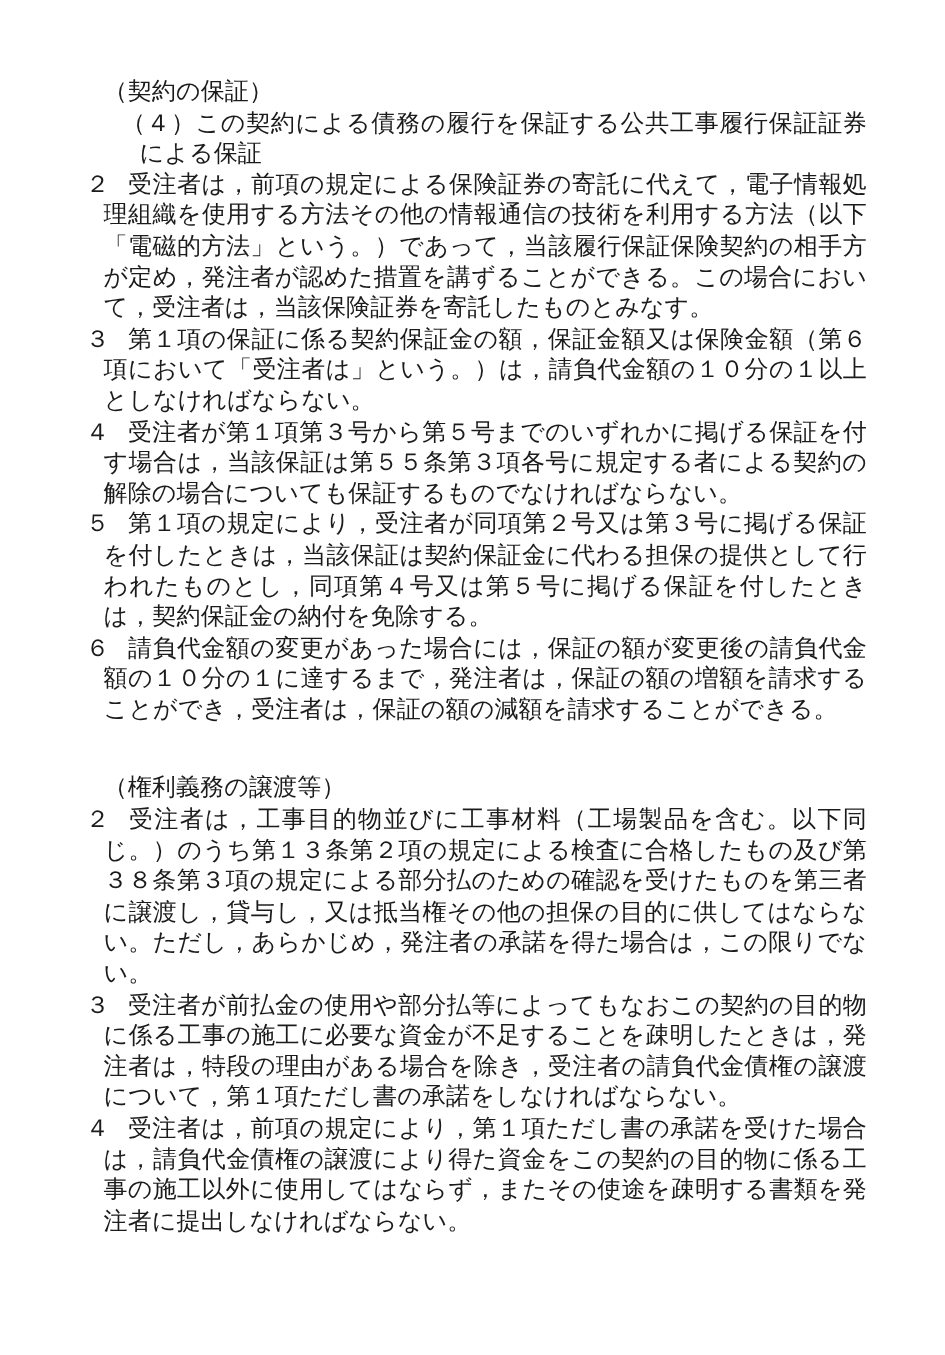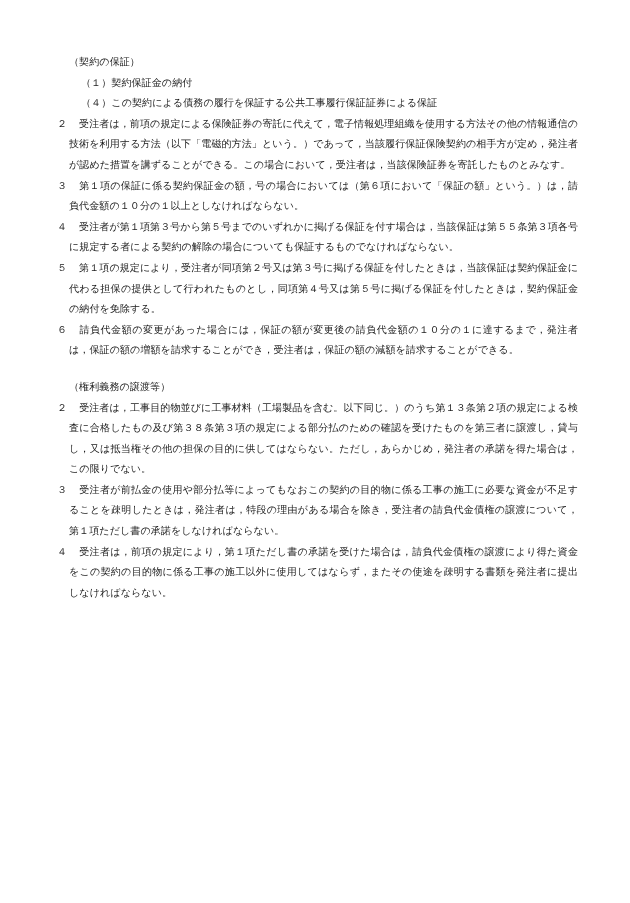--- a/index.html
+++ b/index.html
@@ -20,28 +20,29 @@
     background: #ffffff;
     color: #1b1b1b;
     font-family: "DejaVu Serif", "Liberation Serif", serif;
   }
 
   .content {
     position: absolute;
     left: 57px;
     top: 52px;
     width: 521px;
-    font-size: 10px;
+    font-size: 16px;
     line-height: 20.6px;
     letter-spacing: 0.1px;
     text-align: justify;
+    font-family: Liberation Mono, monospace;
   }
 
   
-  .doc-section + .doc-section { margin-top: 16px; }
+  .doc-section + .doc-section { margin-top: 32px; }
 
   
   .section-heading {
     margin-left: 12px;
     text-align: left;
   }
 
   
   .block { margin: 0; }
   .block-article,
@@ -59,24 +60,23 @@
   }
   .label-item { margin-right: 0; }
 </style>
 </head>
 <body>
 
 <div class="page" style="background: rgb(255, 255, 255); color: rgb(27, 27, 27);">
   <div class="content" id="doc-content">
       <section class="doc-section">
         <div class="section-heading">（契約の保証）</div>
-        <p class="block block-item"><span class="label label-item">（１）</span><span class="text">契約保証金の納付</span></p>
         <p class="block block-item"><span class="label label-item">（４）</span><span class="text">この契約による債務の履行を保証する公共工事履行保証証券による保証</span></p>
         <p class="block block-clause"><span class="label label-clause">２</span><span class="text">受注者は，前項の規定による保険証券の寄託に代えて，電子情報処理組織を使用する方法その他の情報通信の技術を利用する方法（以下「電磁的方法」という。）であって，当該履行保証保険契約の相手方が定め，発注者が認めた措置を講ずることができる。この場合において，受注者は，当該保険証券を寄託したものとみなす。</span></p>
-        <p class="block block-clause"><span class="label label-clause">３</span><span class="text">第１項の保証に係る契約保証金の額，号の場合においては（第６項において「保証の額」という。）は，請負代金額の１０分の１以上としなければならない。</span></p>
+        <p class="block block-clause"><span class="label label-clause">３</span><span class="text">第１項の保証に係る契約保証金の額，保証金額又は保険金額（第６項において「受注者は」という。）は，請負代金額の１０分の１以上としなければならない。</span></p>
         <p class="block block-clause"><span class="label label-clause">４</span><span class="text">受注者が第１項第３号から第５号までのいずれかに掲げる保証を付す場合は，当該保証は第５５条第３項各号に規定する者による契約の解除の場合についても保証するものでなければならない。</span></p>
         <p class="block block-clause"><span class="label label-clause">５</span><span class="text">第１項の規定により，受注者が同項第２号又は第３号に掲げる保証を付したときは，当該保証は契約保証金に代わる担保の提供として行われたものとし，同項第４号又は第５号に掲げる保証を付したときは，契約保証金の納付を免除する。</span></p>
         <p class="block block-clause"><span class="label label-clause">６</span><span class="text">請負代金額の変更があった場合には，保証の額が変更後の請負代金額の１０分の１に達するまで，発注者は，保証の額の増額を請求することができ，受注者は，保証の額の減額を請求することができる。</span></p>
       </section>
       <section class="doc-section">
         <div class="section-heading">（権利義務の譲渡等）</div>
         <p class="block block-clause"><span class="label label-clause">２</span><span class="text">受注者は，工事目的物並びに工事材料（工場製品を含む。以下同じ。）のうち第１３条第２項の規定による検査に合格したもの及び第３８条第３項の規定による部分払のための確認を受けたものを第三者に譲渡し，貸与し，又は抵当権その他の担保の目的に供してはならない。ただし，あらかじめ，発注者の承諾を得た場合は，この限りでない。</span></p>
         <p class="block block-clause"><span class="label label-clause">３</span><span class="text">受注者が前払金の使用や部分払等によってもなおこの契約の目的物に係る工事の施工に必要な資金が不足することを疎明したときは，発注者は，特段の理由がある場合を除き，受注者の請負代金債権の譲渡について，第１項ただし書の承諾をしなければならない。</span></p>
         <p class="block block-clause"><span class="label label-clause">４</span><span class="text">受注者は，前項の規定により，第１項ただし書の承諾を受けた場合は，請負代金債権の譲渡により得た資金をこの契約の目的物に係る工事の施工以外に使用してはならず，またその使途を疎明する書類を発注者に提出しなければならない。</span></p>
       </section>

